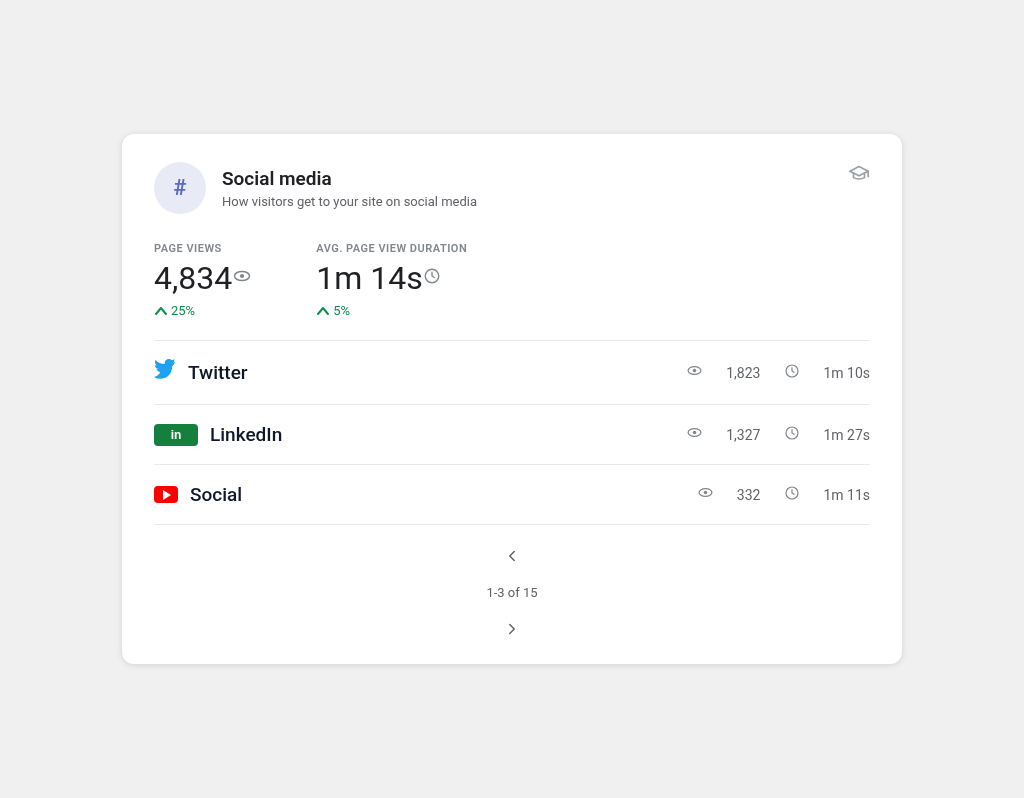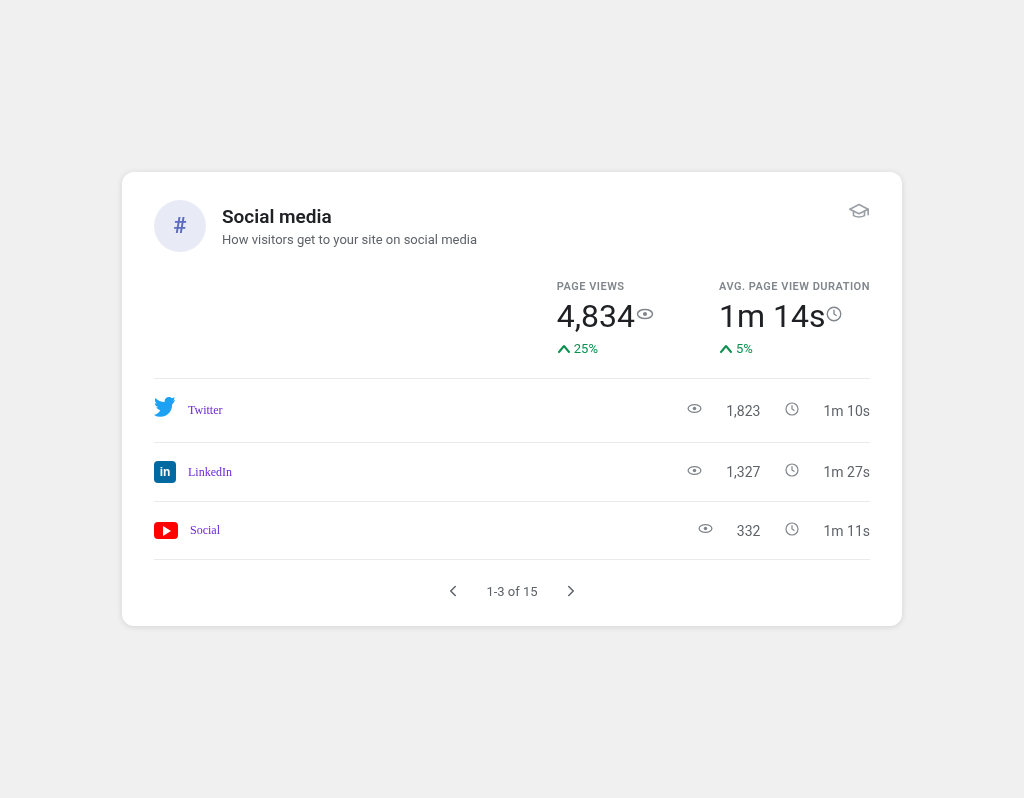--- a/index.html
+++ b/index.html
@@ -58,21 +58,20 @@
     }
     .learn-icon {
       color: #9aa0a6;
       font-size: 22px;
       cursor: pointer;
     }
     .metrics-row {
       display: flex;
       gap: 64px;
       margin-bottom: 22px;
-      justify-content: flex-end;
     }
     .metric-block {
       display: flex;
       flex-direction: column;
       gap: 4px;
     }
     .metric-label {
       font-size: 11px;
       font-weight: 600;
       color: #80868b;
@@ -111,24 +110,23 @@
       align-items: center;
       justify-content: space-between;
       padding: 18px 0;
     }
     .source-left {
       display: flex;
       align-items: center;
       gap: 12px;
     }
     .source-name {
-      font-size: 12px;
-      color: #6d28d9;
+      font-size: 19px;
+      color: #0f172a;
       font-weight: 500;
-      font-family: Liberation Serif, serif;
     }
     .source-right {
       display: flex;
       align-items: center;
       gap: 24px;
     }
     .source-stat {
       display: flex;
       align-items: center;
       gap: 23px;
@@ -139,23 +137,23 @@
       font-size: 15px;
       color: #80868b;
     }
     
     .twitter-icon {
       color: #1da1f2;
       font-size: 20px;
     }
     
     .linkedin-box {
-      width: 22px;
+      width: 44px;
       height: 22px;
-      background: #0369a1;
+      background: #15803d;
       border-radius: 4px;
       display: flex;
       align-items: center;
       justify-content: center;
       color: white;
       font-size: 12px;
       font-weight: 700;
       font-family: Arial, sans-serif;
     }
     
@@ -176,20 +174,21 @@
       border-bottom: 5px solid transparent;
       border-left: 8px solid white;
       margin-left: 2px;
     }
     .pagination {
       display: flex;
       justify-content: center;
       align-items: center;
       gap: 16px;
       padding: 18px 0 22px 0;
+      flex-direction: column;
     }
     .pagination-text {
       font-size: 13px;
       color: #5f6368;
     }
     .pagination-btn {
       background: none;
       border: none;
       cursor: pointer;
       color: #5f6368;

